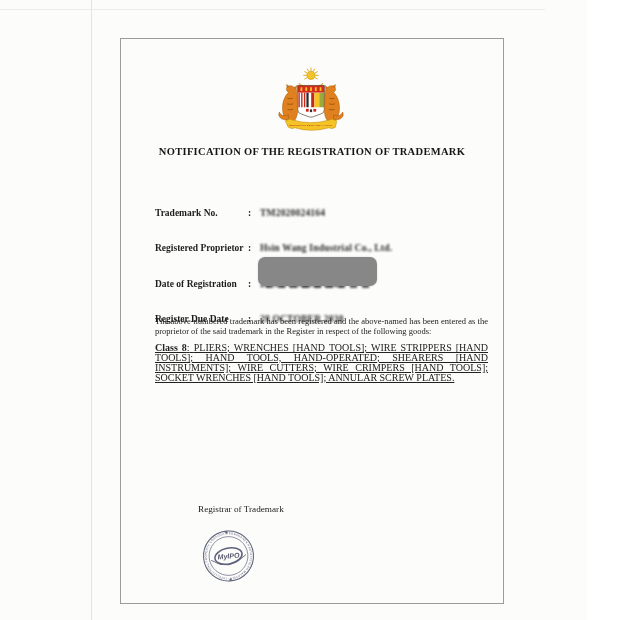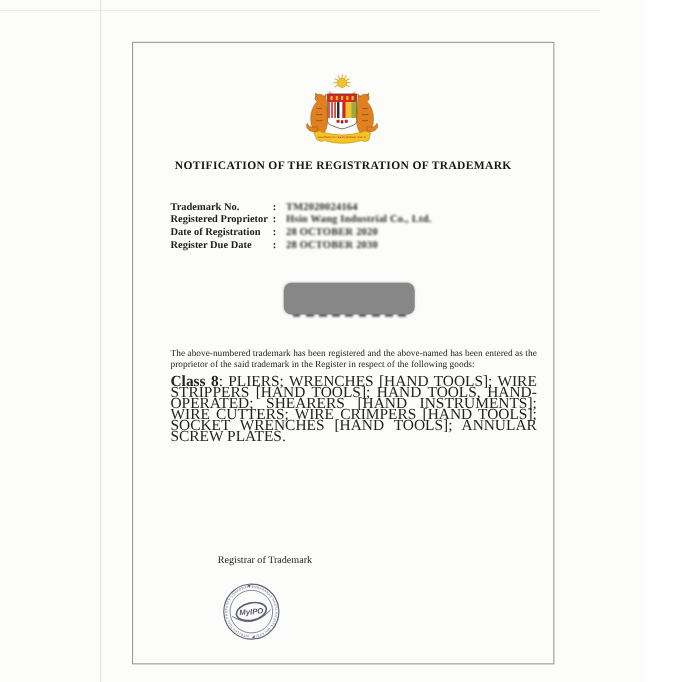--- a/index.html
+++ b/index.html
@@ -18,40 +18,40 @@
   }
   .scan-edge-v{position:absolute;left:91px;top:0;width:1px;height:620px;background:#e4e4e2;}
   .scan-edge-h{position:absolute;left:0;top:9px;width:545px;height:1px;background:#ebebe8;}
   .cert-border{position:absolute;left:120px;top:38px;width:382px;height:564px;border:1px solid var(--border_gray);}
   .emblem{position:absolute;left:265px;top:66px;width:92px;height:72px;}
   .doc-title{
     position:absolute;left:121px;top:146px;width:382px;text-align:center;
     font-weight:bold;font-size:10.5px;letter-spacing:0.3px;color:#161616;
   }
   .fields{position:absolute;left:155px;top:184px;width:300px;font-size:9.5px;font-weight:bold;}
-  .field-row{display:flex;line-height:11.4px;}
+  .field-row{display:flex;line-height:11.4px;margin-top:24px;}
   .field-label{width:93px;}
   .field-colon{width:12px;}
   .field-value{filter:blur(1.05px);color:#2a2a2a;letter-spacing:0.2px;}
   .tm-remnant{
     position:absolute;left:266px;top:281px;width:106px;height:7px;opacity:.8;
     background:repeating-linear-gradient(90deg,#3a3a3a 0 7px,transparent 7px 12px);
     filter:blur(1.2px);z-index:1;
   }
   .tm-redaction{
     position:absolute;left:258px;top:257px;width:119px;height:29px;border-radius:7px;
     background:var(--redaction_gray);box-shadow:0 0 2px rgba(0,0,0,.18);z-index:2;
   }
   .body-par{
     position:absolute;left:155px;top:316px;width:333px;
     font-size:8.5px;line-height:10.2px;text-align:justify;color:#222;
   }
   .goods-par{
     position:absolute;left:155px;top:343px;width:333px;
-    font-size:14px;line-height:9.9px;text-align:justify;color:#222;
+    font-size:10px;line-height:9.9px;text-align:justify;color:#222;text-decoration:underline;
   }
   .registrar{position:absolute;left:198px;top:504px;font-size:9.2px;font-weight:normal;}
   .stamp{position:absolute;left:200px;top:527px;width:57px;height:58px;filter:blur(.25px);}
 </style>
 </head>
 <body>
 
 <div class="page">
 
   <div class="scan-edge-v"></div>

